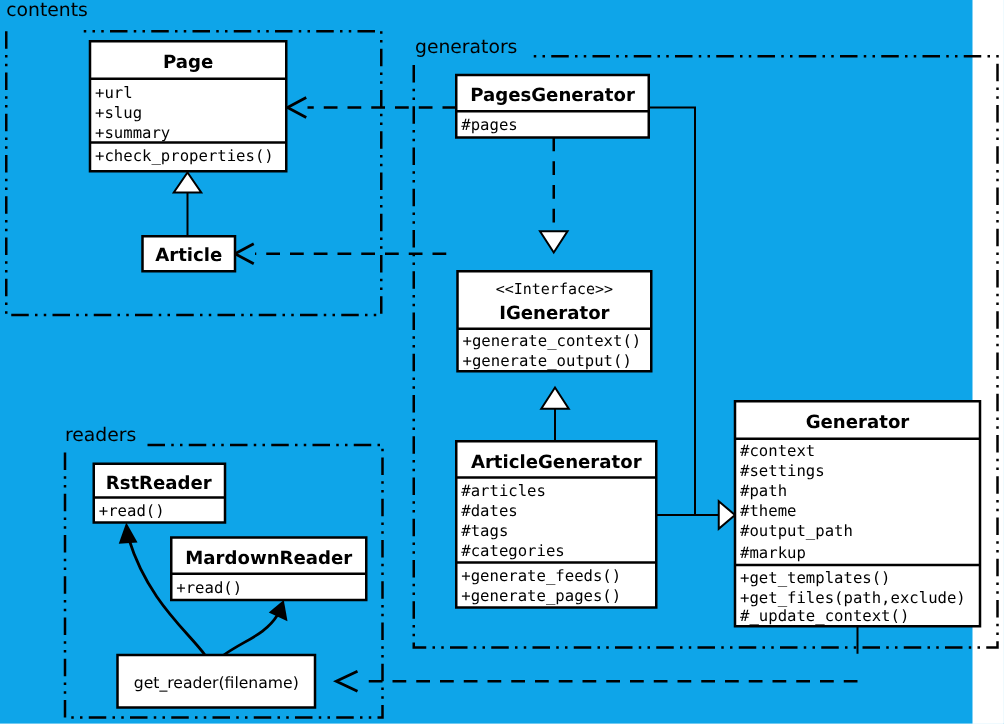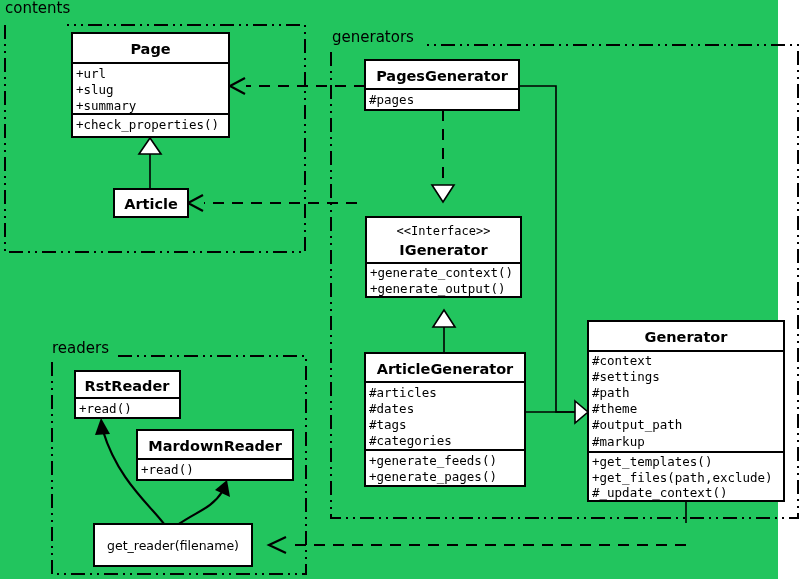--- a/index.html
+++ b/index.html
@@ -10,21 +10,21 @@
   body {
     width: 803px;
     height: 579px;
     font-family: "DejaVu Sans", sans-serif;
     overflow: hidden;
   }
   #diagram-root {
     position: relative;
     width: 778px;
     height: 579px;
-    background: #22c55e;
+    background: #0ea5e9;
   }
   svg.layer {
     position: absolute;
     top: 0;
     left: 0;
     width: 803px;
     height: 579px;
   }
   .pkg-label {
     font-family: "DejaVu Sans", sans-serif;

